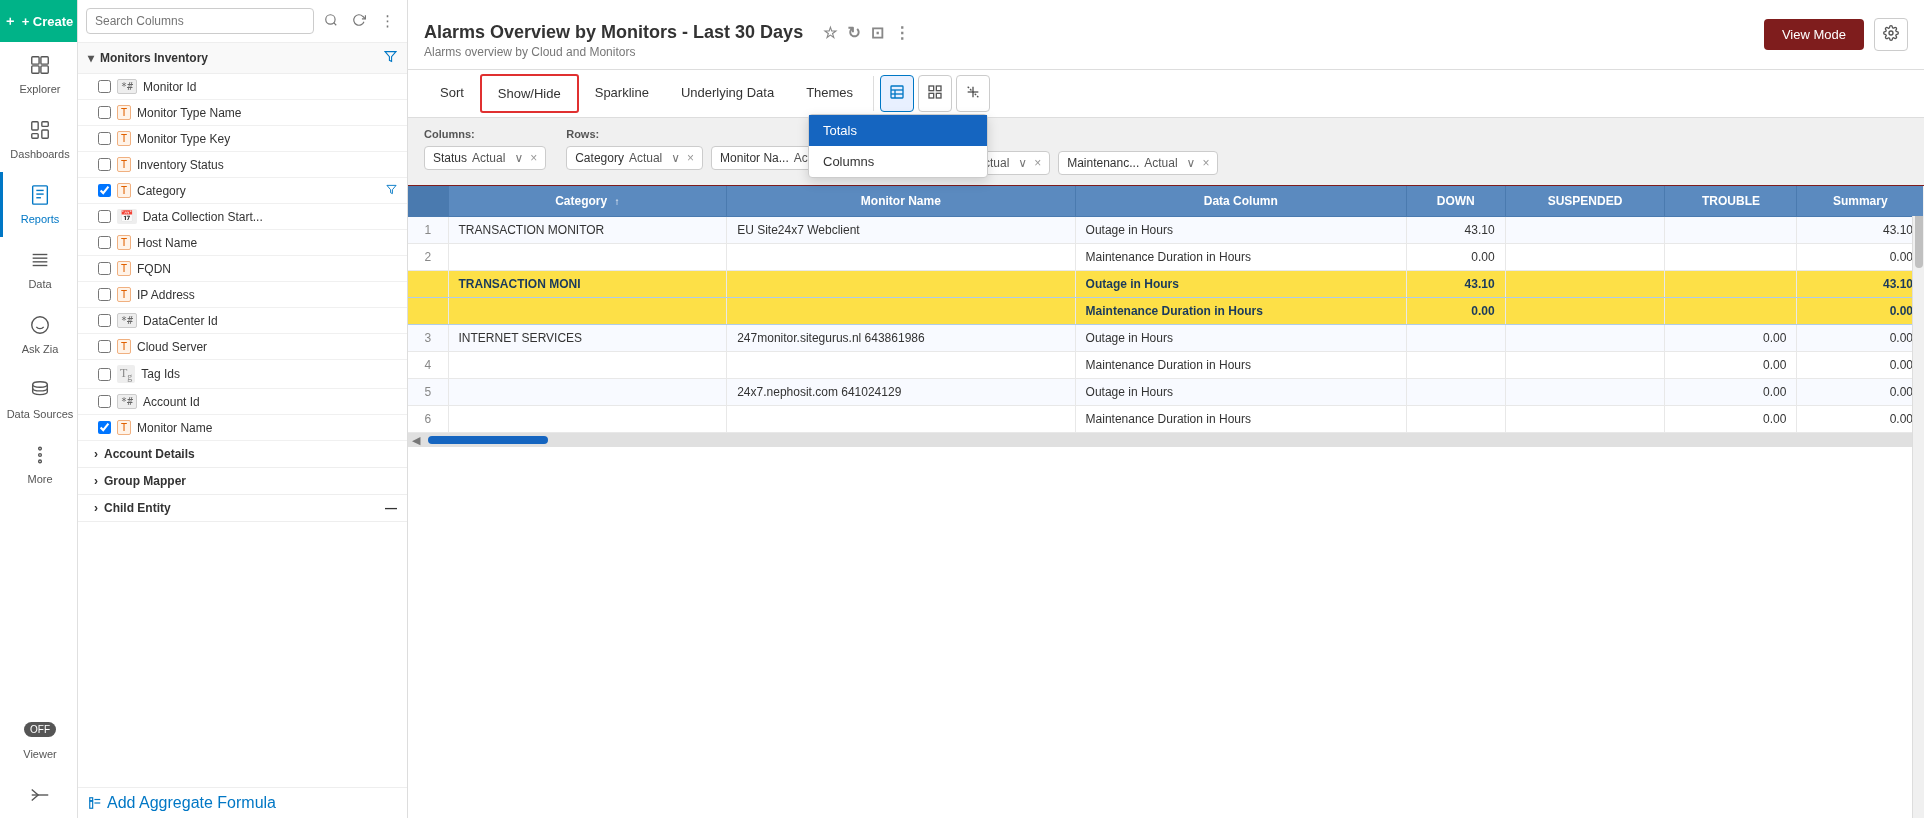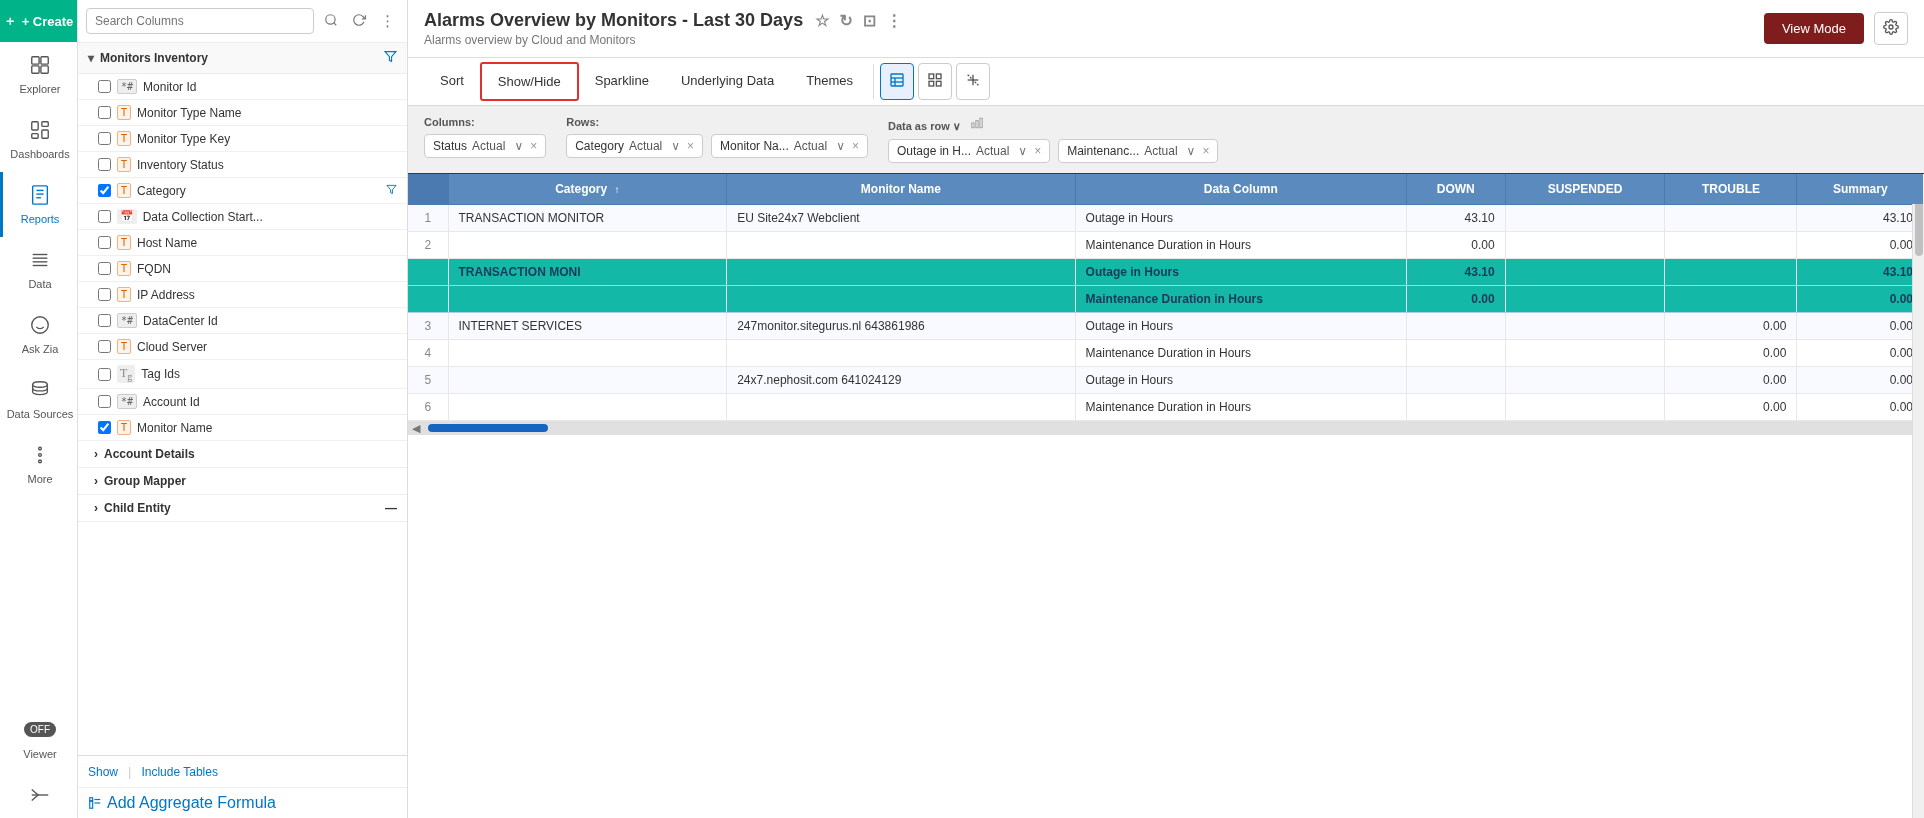--- a/index.html
+++ b/index.html
@@ -187,20 +187,22 @@
       align-items: center;
       justify-content: space-between;
     }
     .top-bar-left { display: flex; flex-direction: column; }
     .top-bar-title {
       font-size: 18px;
       font-weight: 600;
       color: #333;
       display: flex;
       align-items: center;
+      gap: 8px;
+      margin-top: 12px;
     }
     .top-bar-subtitle { font-size: 12px; color: #777; margin-top: 2px; }
     .top-bar-icons {
       display: flex;
       align-items: center;
       gap: 10px;
       margin-left: 12px;
     }
     .top-bar-icons span { color: #888; cursor: pointer; font-size: 16px; }
     .top-bar-right { display: flex; align-items: center; gap: 10px; }
@@ -358,21 +360,21 @@
     thead tr th .sort-icon { margin-left: 4px; font-size: 10px; }
     tbody tr td {
       padding: 6px 10px;
       border-bottom: 1px solid #e8e8e8;
       border-right: 1px solid #e8e8e8;
       color: #333;
       font-size: 12px;
     }
     tbody tr:nth-child(odd) { background: #f8faff; }
     tbody tr:nth-child(even) { background: #fff; }
-    tbody tr.subtotal-row { background: #14b8a6; font-weight: 700; margin-left: 12px; }
+    tbody tr.subtotal-row { background: #fde047; font-weight: 700; margin-left: 12px; }
     tbody tr.subtotal-row td { color: #1a3a5c; border-bottom: 1px solid #b0cce8; }
     .row-num { color: #888; text-align: center; width: 30px; }
     .text-right { text-align: right; }
     .bold { font-weight: 700; }
 
     
     .h-scroll {
       height: 14px;
       background: #e0e0e0;
       display: flex;
@@ -605,25 +607,20 @@
         <span>›</span>
         <span>Group Mapper</span>
       </div>
       <div class="sidebar-expandable">
         <span>›</span>
         <span>Child Entity</span>
         <span style="margin-left:auto;">—</span>
       </div>
     </div>
 
-    <div class="sidebar-footer">
-      <a>Show</a>
-      <span class="sidebar-footer-divider">|</span>
-      <a>Include Tables</a>
-    </div>
     <div class="add-formula">
       <svg width="14" height="14" viewBox="0 0 24 24" fill="none" stroke="#0077c5" stroke-width="2">
           <rect x="3" y="3" width="5" height="5"></rect>
           <rect x="3" y="9" width="5" height="12"></rect>
           <line x1="11" y1="6" x2="21" y2="6"></line>
           <line x1="11" y1="12" x2="21" y2="12"></line>
         </svg>
       <span style="color:#0077c5;">Add Aggregate Formula</span>
     </div>
   </div>
@@ -678,20 +675,24 @@
           </svg>
       </button>
       <button class="toolbar-icon-btn">
         <svg width="16" height="16" viewBox="0 0 24 24" fill="none" stroke="currentColor" stroke-width="2">
             <line x1="4" y1="12" x2="20" y2="12"></line>
             <line x1="12" y1="4" x2="12" y2="20"></line>
             <line x1="4" y1="4" x2="20" y2="20" stroke-dasharray="3 2"></line>
           </svg>
       </button>
 
+      <div class="dropdown-menu">
+        <div class="dropdown-item selected">Totals</div>
+        <div class="dropdown-item">Columns</div>
+      </div>
     </div>
 
 
     <div class="config-area">
 
       <div class="config-section">
         <div class="config-label">Columns:</div>
         <div class="config-fields">
           <div class="config-field">
             <span class="field-label">Status</span>

